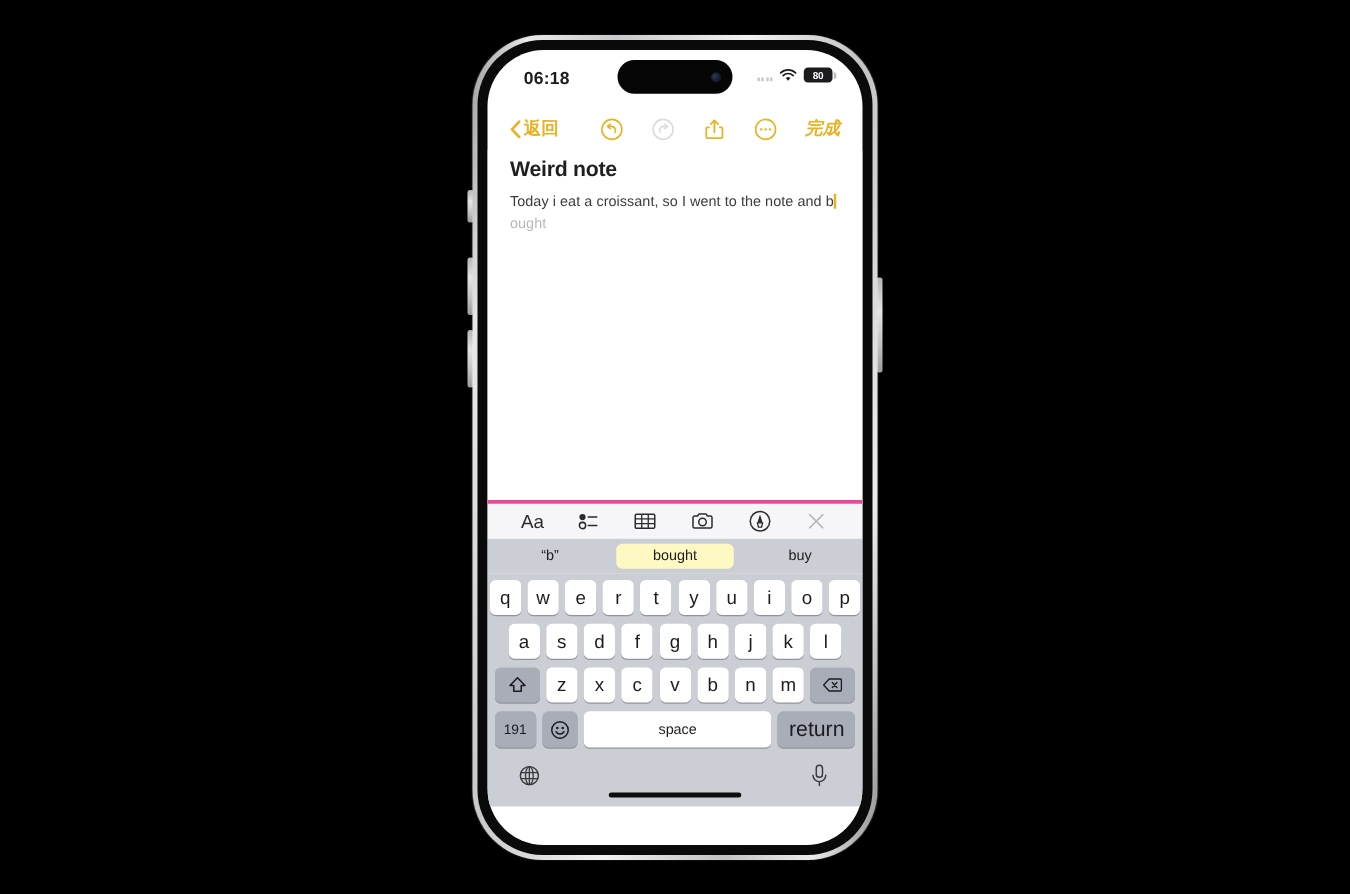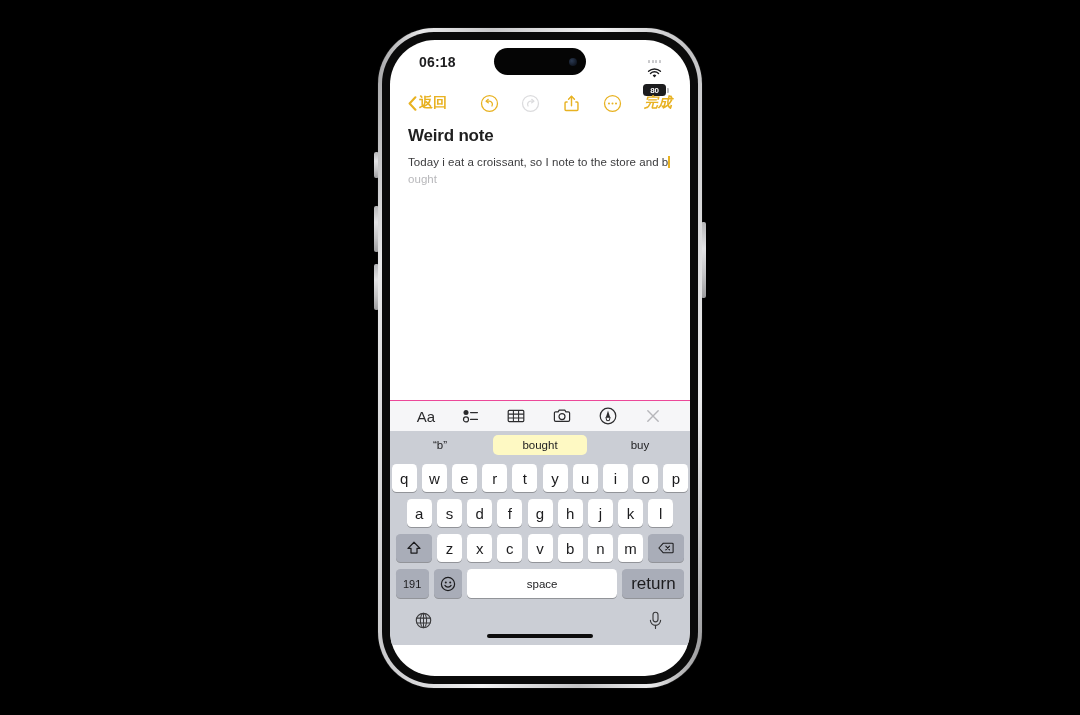--- a/index.html
+++ b/index.html
@@ -55,21 +55,21 @@
     position:absolute; left:50%; transform:translateX(-50%); top:8px;
     width:92px; height:27px; border-radius:16px; background:#050505;
   }
   .dyn-cam {
     position:absolute; right:9px; top:50%; transform:translateY(-50%);
     width:8px; height:8px; border-radius:50%;
     background:radial-gradient(circle at 35% 35%, #2b3a52 0%, #101622 70%, #070a0f 100%);
   }
   .sb-right {
     position:absolute; right:24px; top:14px;
-    display:flex; align-items:center; gap:5px;flex-direction:column;
+    display:flex; align-items:center; gap:5px;
   }
   .sb-cell { display:flex; align-items:flex-end; gap:1.5px; height:9px; }
   .sb-cell i { display:block; width:2px; background:#c9c9cc; border-radius:.5px; }
   .sb-cell i:nth-child(1){height:3px;} .sb-cell i:nth-child(2){height:3px;}
   .sb-cell i:nth-child(3){height:3px;} .sb-cell i:nth-child(4){height:3px;}
   .sb-wifi { width:15px; height:11px; }
   .sb-batt {
     position:relative; width:23px; height:12px; border-radius:3.5px;
     background:#1c1c1e; display:flex; align-items:center; justify-content:center;
   }
@@ -111,21 +111,21 @@
   .note-caret {
     display:inline-block; width:1.6px; height:12px; background:#e8b222;
     vertical-align:-2px; margin:0 0px;
   }
   .note-pred { color:#b8b8bb;text-align:center; }
   .note-spacer { height:212px; background:#fff; }
 
   
   .fmtbar {
     height:31px; background:#f6f6f8;
-    border-top:1px solid #ec4899;
+    border-top:3px solid #ec4899;
     display:flex; align-items:center; justify-content:space-around;
     padding:0 14px;
   }
   .fmt-ic { width:20px; height:20px; cursor:pointer; }
 
   
   .predbar {
     height:28px; background:#cbced5;
     display:flex; align-items:center;
   }
@@ -240,21 +240,21 @@
             <circle cx="13.7" cy="10" r="1.05" fill="#e8b222"></circle>
           </svg>
 
           <span class="nav-done">完成</span>
         </div>
       </div>
 
       <div class="note">
         <div class="note-title">Weird note</div>
         <div class="note-body">
-          <span>Today i eat a croissant, so I note to the store</span>
+          <span>Today i eat a croissant, so I went to the note</span>
           <span>and b</span><span class="note-caret"></span><span class="note-pred">ought</span>
         </div>
       </div>
       <div class="note-spacer"></div>
 
       <div class="fmtbar">
         <div style="font-size:15px;color:#2b2b2d;cursor:pointer;">Aa</div>
 
         <svg class="fmt-ic" viewBox="0 0 20 20">
           <circle cx="5" cy="6.6" r="2.5" fill="#2b2b2d"></circle>

